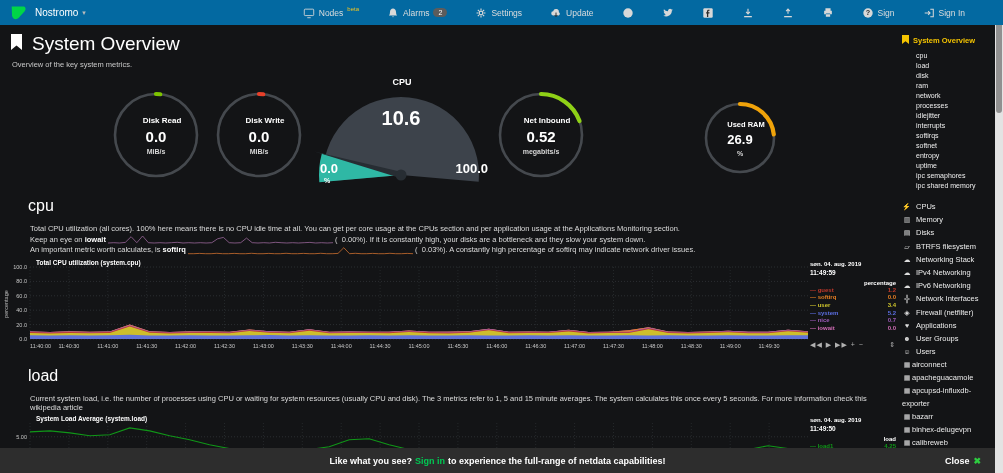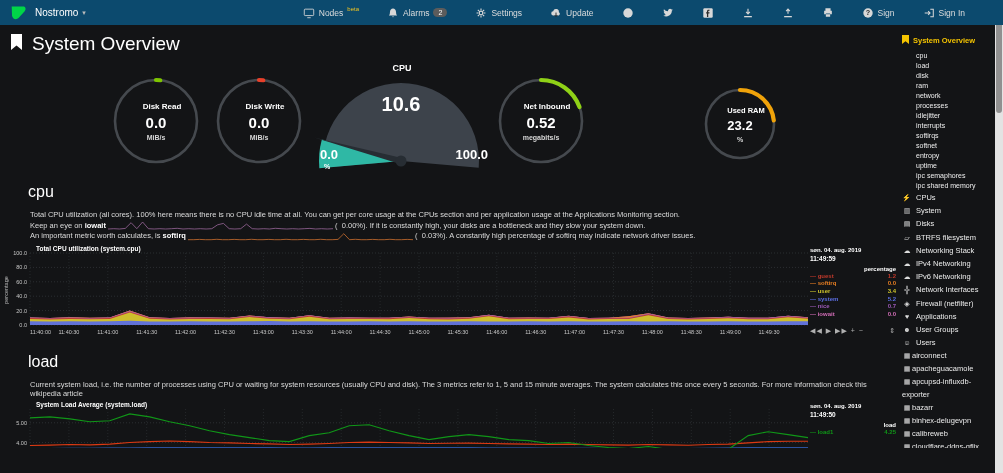--- a/index.html
+++ b/index.html
@@ -1,20 +1,20 @@
 <!DOCTYPE html>
 <html><head>
 <meta charset="utf-8">
 <style>
   html,body{margin:0;padding:0;width:1003px;height:473px;overflow:hidden;background:#131416;}
   *{font-family:"Liberation Sans",sans-serif;box-sizing:border-box;}
   .app{position:relative;width:1003px;height:473px;background:#131416;}
 
   
-  .topbar{position:absolute;top:0;left:0;right:0;height:25px;background:#0c4a6e;display:flex;align-items:center;padding:12px 10px;z-index:9;}
+  .topbar{position:absolute;top:0;left:0;right:0;height:25px;background:#0369a1;display:flex;align-items:center;padding:12px 10px;z-index:9;}
   .logo{display:flex;align-items:center;}
   .brand{color:#fff;font-size:10px;margin-left:8px;cursor:pointer;}
   .caret{color:#bbb;font-size:7px;margin-left:4px;cursor:pointer;}
   .topnav{margin-left:auto;display:flex;align-items:center;gap:28px;margin-right:28px;}
   .nav-item{display:flex;align-items:center;gap:4px;color:#ddd;font-size:8.5px;cursor:pointer;white-space:nowrap;}
   .nav-item .ticon{display:flex;align-items:center;color:#d8d8d8;}
   .nav-sup{color:#f0c420;font-size:6px;transform:translateY(-4px);}
   .nav-badge{background:#5c5c5c;color:#fff;border-radius:8px;font-size:7px;padding:1px 5px;}
 
   
@@ -54,21 +54,21 @@
   .lg-date{font-size:6px;font-weight:700;color:#fff;line-height:7px;}
   .lg-time{font-size:6.5px;font-weight:700;color:#fff;line-height:9px;}
   .lg-unit{font-size:6px;font-weight:700;color:#fff;text-align:right;margin:3px 0 1px;}
   .lg-row{display:flex;justify-content:space-between;font-size:6px;font-weight:700;line-height:7.6px;cursor:pointer;}
   .lg-toolbar{display:flex;justify-content:space-between;color:#b0b0b0;font-size:7px;margin-top:9px;letter-spacing:1px;cursor:pointer;}
 
   
   .sidebar{position:absolute;top:25px;right:8px;width:98px;bottom:25px;padding:10px 0 0 5px;overflow:hidden;color:#ececec;}
   .sb-active{color:#f5c400;font-weight:700;font-size:7.5px;display:flex;gap:4px;align-items:center;margin-bottom:5px;cursor:pointer;}
   .sb-sub{margin-left:14px;line-height:10px;font-size:7px;color:#eee;cursor:pointer;}
-  .sb-sections{margin-top:0;}
+  .sb-sections{margin-top:9px;}
   .sb-section{display:flex;gap:4px;line-height:13.2px;font-size:7.5px;align-items:center;cursor:pointer;}
   .sb-section .ic,.sb-app .ic{width:10px;display:inline-block;text-align:center;font-size:7px;color:#ddd;}
   .sb-app{line-height:13px;font-size:7.5px;cursor:pointer;}
 
   
   .scrollbar{position:absolute;right:0;top:0;width:8px;bottom:0;background:#e3e3e3;}
   .scroll-thumb{position:absolute;top:8px;left:1px;width:6px;height:105px;background:#909090;border-radius:3px;}
 
   
   .bottombar{position:absolute;left:0;right:8px;bottom:0;height:25px;background:#2d2d2d;display:flex;align-items:center;justify-content:center;font-size:9px;color:#fff;font-weight:700;}
@@ -195,20 +195,21 @@
   </header>
 
   <div class="main">
     <div class="page-head">
       <div class="title-row">
         <span><svg width="13" height="17" viewBox="0 0 13 17">
               <path d="M1 0 h11 v16 l-5.5 -4.6 L1 16 Z" fill="#fff"></path>
             </svg></span>
         <h1>System Overview</h1>
       </div>
+      <div class="subtitle">Overview of the key system metrics.</div>
     </div>
 
     <div class="gauges">
       <div class="gauge-circle" style="left:112px">
         <div class="gc-label">Disk Read</div>
         <div class="gc-value">0.0</div>
         <div class="gc-unit">MiB/s</div>
       <svg class="ring" width="88" height="88" viewBox="0 0 88 88">
             <circle cx="44" cy="44" r="41" fill="none" stroke="#45494e" stroke-width="2.6"></circle>
             <path d="M44 3 A41 41  0 0 1 48.28566699397379 3.224602289900794" fill="none" stroke="#7ec400" stroke-width="4.2" stroke-linecap="round"></path>
@@ -242,21 +243,21 @@
         <div class="gc-label">Net Inbound</div>
         <div class="gc-value">0.52</div>
         <div class="gc-unit">megabits/s</div>
       <svg class="ring" width="88" height="88" viewBox="0 0 88 88">
             <circle cx="44" cy="44" r="41" fill="none" stroke="#45494e" stroke-width="2.6"></circle>
             <path d="M44 3 A41 41  0 0 1 82.52739745222225 29.977174123647583" fill="none" stroke="#8fd117" stroke-width="4.2" stroke-linecap="round"></path>
           </svg>
         </div>
       <div class="gauge-circle small" style="left:703px">
         <div class="gc-label">Used RAM</div>
-        <div class="gc-value">23.2</div>
+        <div class="gc-value">26.9</div>
         <div class="gc-unit">%</div>
       <svg class="ring" width="74" height="74" viewBox="0 0 74 74">
             <circle cx="37" cy="37" r="34" fill="none" stroke="#45494e" stroke-width="2.6"></circle>
             <path d="M37 3 A34 34  0 0 1 70.81374444252128 33.44603224889978" fill="none" stroke="#f0a30a" stroke-width="4.2" stroke-linecap="round"></path>
           </svg>
         </div>
     </div>
 
     <section>
       <h2 class="sec-h">cpu</h2>
@@ -438,21 +439,21 @@
       <div class="sb-sub">uptime</div>
       <div class="sb-sub">ipc semaphores</div>
       <div class="sb-sub">ipc shared memory</div>
       <div class="sb-sections">
         <div class="sb-section">
           <span class="ic">⚡</span>
           <span>CPUs</span>
         </div>
         <div class="sb-section">
           <span class="ic">▥</span>
-          <span>System</span>
+          <span>Memory</span>
         </div>
         <div class="sb-section">
           <span class="ic">▤</span>
           <span>Disks</span>
         </div>
         <div class="sb-section">
           <span class="ic">▱</span>
           <span>BTRFS filesystem</span>
         </div>
         <div class="sb-section">
@@ -494,13 +495,22 @@
         <div class="sb-app"><span class="ic">▦</span>binhex-delugevpn</div>
         <div class="sb-app"><span class="ic">▦</span>calibreweb</div>
         <div class="sb-app"><span class="ic">▦</span>cloudflare-ddns-gflix</div>
       </div>
     </aside>
 
   <div class="scrollbar">
     <div class="scroll-thumb"></div>
   </div>
 
+  <footer class="bottombar">
+    <span>Like what you see? </span>
+    <a class="signin-link">Sign in</a>
+    <span> to experience the full-range of netdata capabilities!</span>
+    <span class="bb-close">
+      <span>Close</span>
+      <span class="bb-x">✖</span>
+    </span>
+  </footer>
 </div>
 
 </body></html>

